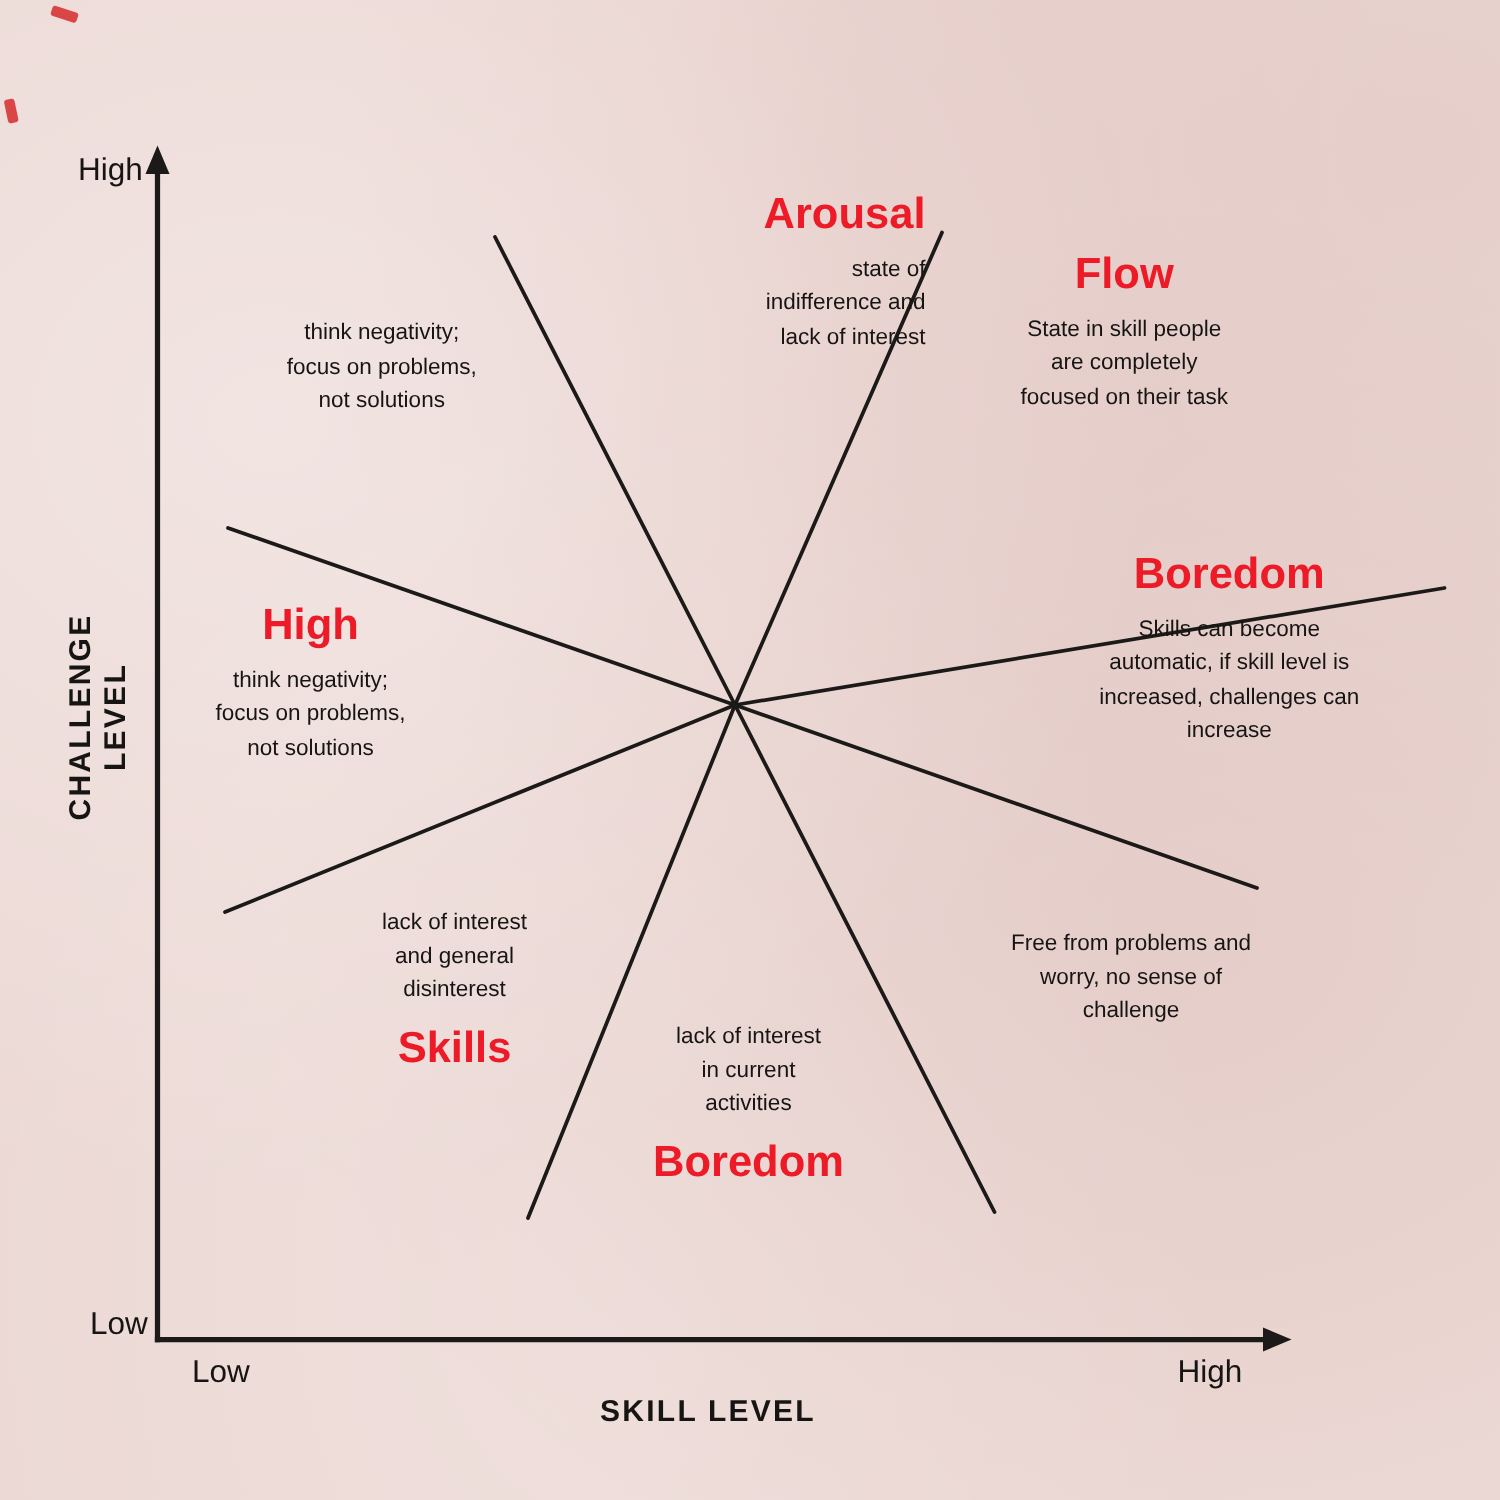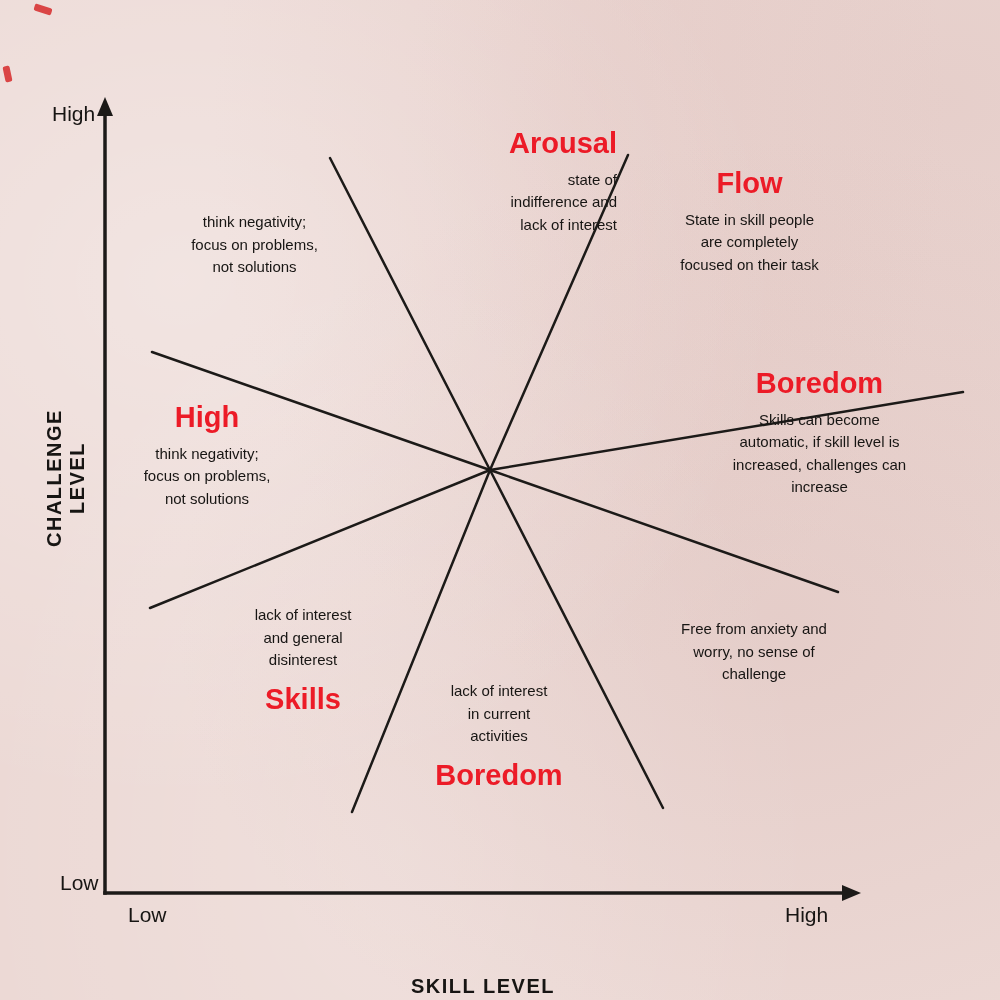--- a/index.html
+++ b/index.html
@@ -60,24 +60,23 @@
     letter-spacing: 1.5px;
     text-align: center;
   }
   #challenge-title {
     left: -34px;
     top: 455px;
     width: 200px;
     transform: rotate(-90deg);
   }
   #skill-title {
-    left: 353px;
+    left: 342px;
     top: 930px;
     width: 260px;
-    margin-top: 45px;
   }
   
   #sector-arousal    { left: 357px; top: 126px; width: 260px; text-align: right; }
   #sector-flow       { left: 612px; top: 166px; width: 275px; }
   #sector-anxiety    { left: 122px; top: 211px; width: 265px; }
   #sector-control    { left: 662px; top: 366px; width: 315px; }
   #sector-worry      { left:  83px; top: 400px; width: 248px; }
   #sector-apathy     { left: 178px; top: 604px; width: 250px; }
   #sector-boredom    { left: 388px; top: 680px; width: 222px; }
   #sector-relaxation { left: 618px; top: 618px; width: 272px; }
@@ -167,18 +166,18 @@
   </div>
 
   <div class="sector" id="sector-boredom">
     <div class="sector-desc">lack of interest
 in current
 activities</div>
     <div class="sector-heading after-desc">Boredom</div>
   </div>
 
   <div class="sector" id="sector-relaxation">
-    <div class="sector-desc">Free from anxiety and
+    <div class="sector-desc">Free from problems and
 worry, no sense of
 challenge</div>
   </div>
 
 </div>
 
 </body></html>

